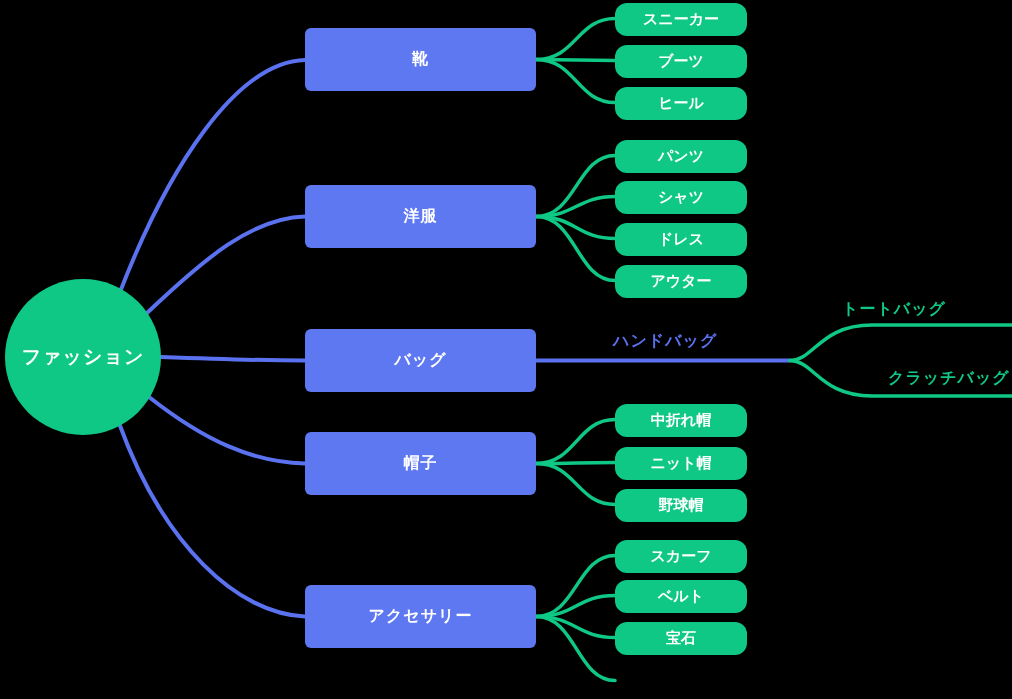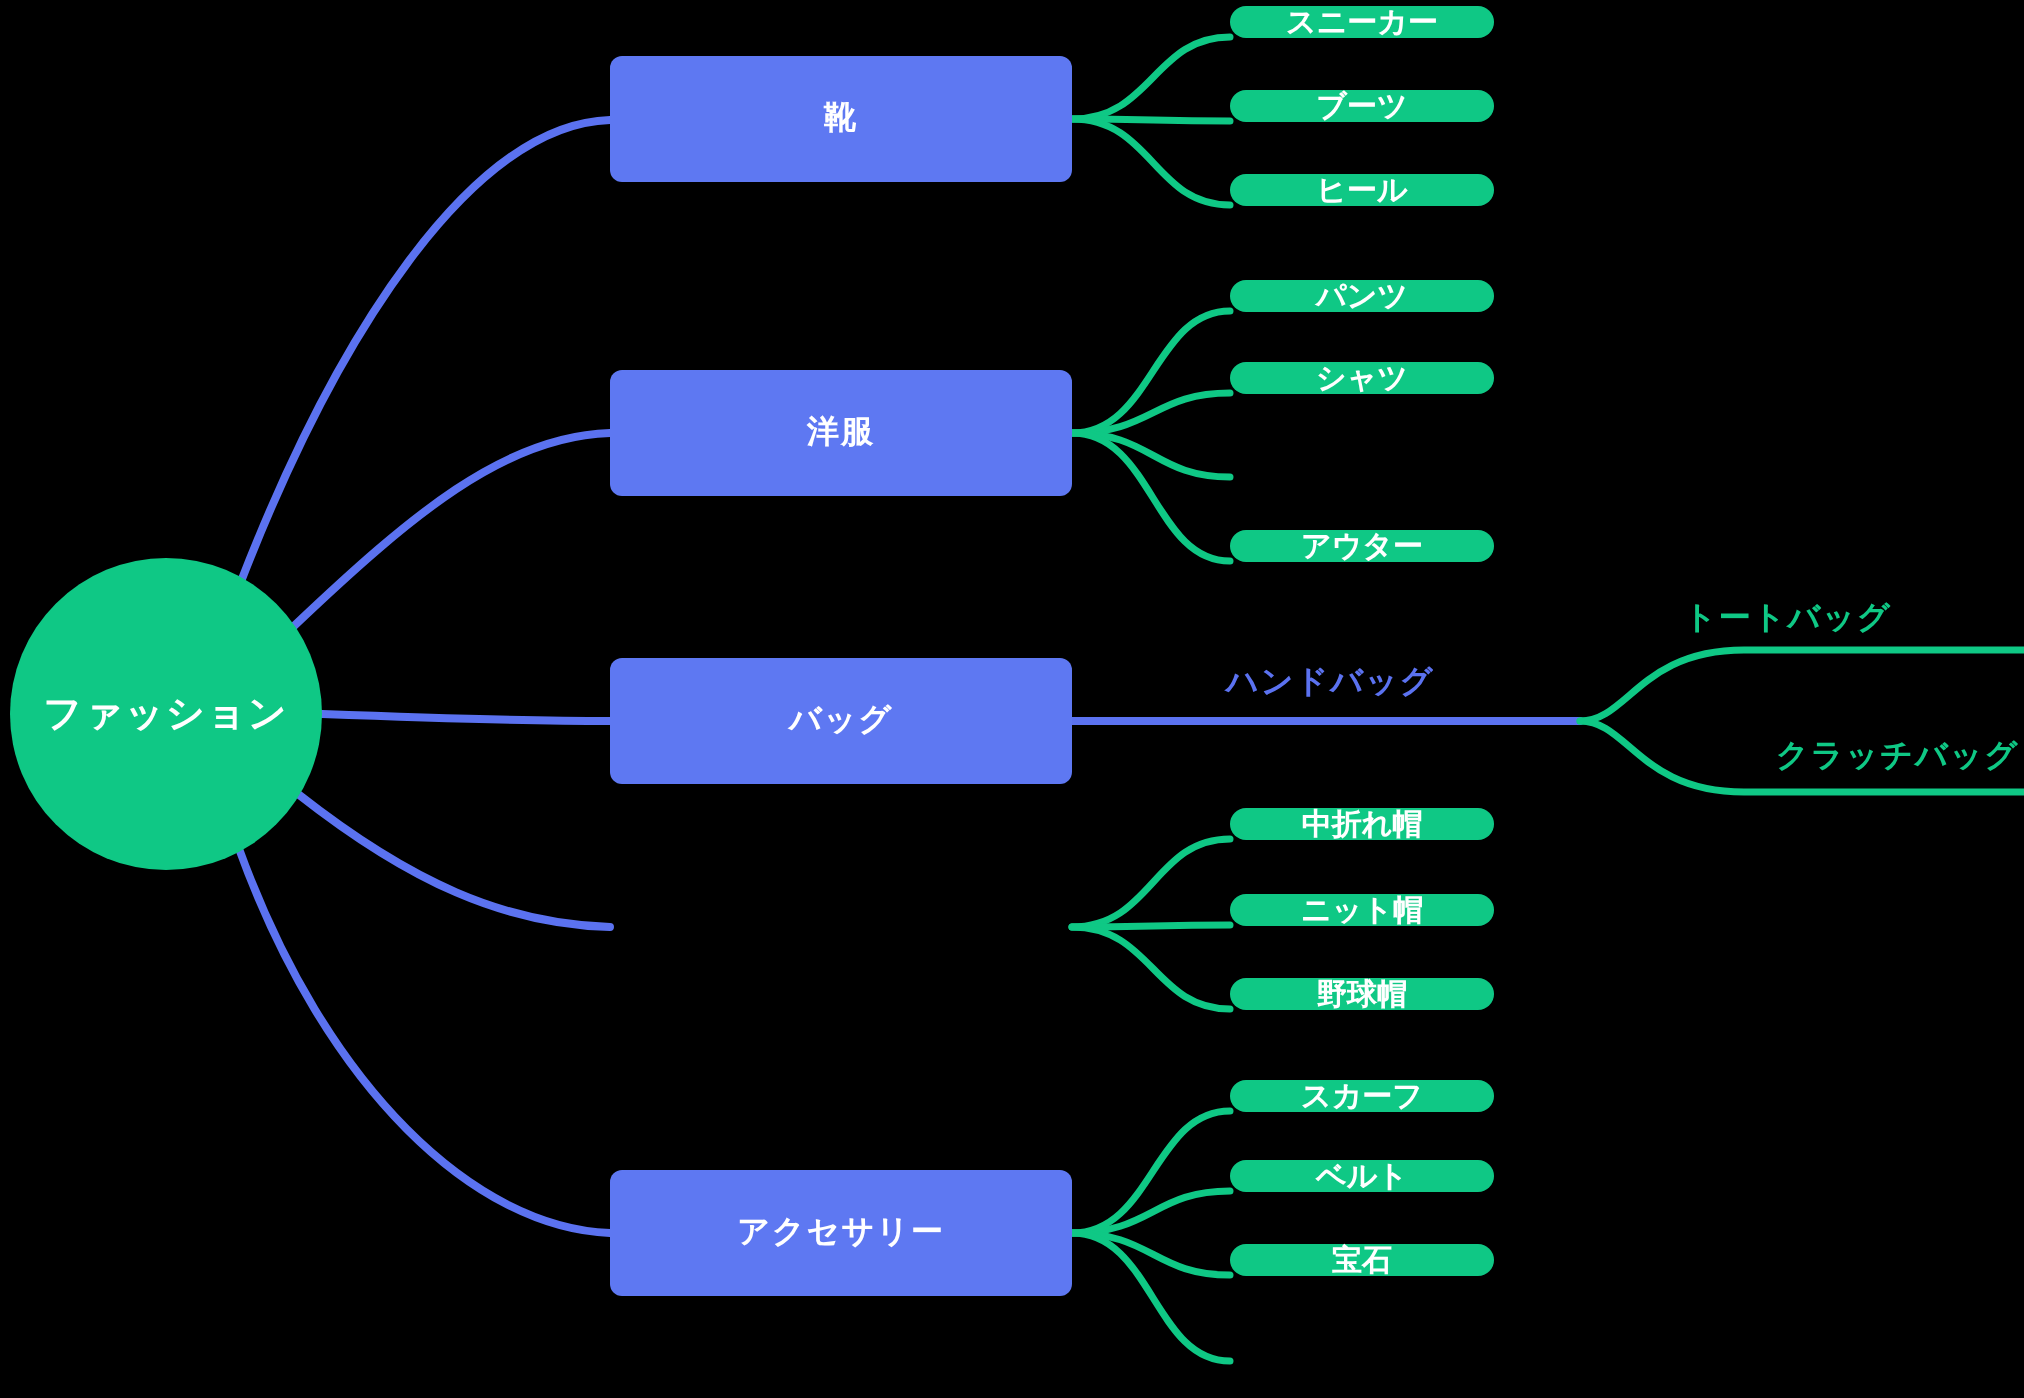--- a/index.html
+++ b/index.html
@@ -18,21 +18,21 @@
         color:#fff;font-weight:bold;box-sizing:border-box;cursor:pointer;}
   .root{
     left:5px;top:279px;width:156px;height:156px;border-radius:50%;
     background:var(--node_green,#0FC885);font-size:19px;letter-spacing:1px;font-family:Liberation Serif, serif;
   }
   .branch{
     left:305px;width:231px;height:63px;border-radius:6px;
     background:var(--node_blue,#5E78F2);font-size:16px;letter-spacing:1px;
   }
   .leaf{
-    left:615px;width:132px;height:16px;border-radius:12px;
+    left:615px;width:132px;height:33px;border-radius:12px;
     background:var(--node_green,#0FC885);font-size:15px;
   }
   .line-label{
     position:absolute;z-index:2;font-weight:bold;font-size:16px;
     letter-spacing:1px;white-space:nowrap;cursor:pointer;
   }
   .label-blue{color:var(--line_blue,#5B72F0);}
   .label-green{color:var(--line_green,#0FC885);}
   .center{text-align:left;}
 </style>
@@ -70,28 +70,30 @@
     <path class="edge-green" d="M 536 616.5 C 576 616.5 577 595.5 615 595.5"></path>
     <path class="edge-green" d="M 536 616.5 C 576 616.5 577 637.5 615 637.5"></path>
     <path class="edge-green" d="M 536 616.5 C 576 616.5 577 680.5 615 680.5"></path>
   </svg>
 
   <div class="node root">ファッション</div>
 
   <div class="node branch" style="top:28px">靴</div>
   <div class="node branch" style="top:185px">洋服</div>
   <div class="node branch" style="top:329px">バッグ</div>
+  <div class="node branch" style="top:432px">帽子</div>
   <div class="node branch" style="top:585px">アクセサリー</div>
 
   <div class="node leaf" style="top:3px">スニーカー</div>
   <div class="node leaf" style="top:45px">ブーツ</div>
   <div class="node leaf" style="top:87px">ヒール</div>
 
   <div class="node leaf" style="top:140px">パンツ</div>
   <div class="node leaf" style="top:181px">シャツ</div>
+  <div class="node leaf" style="top:223px">ドレス</div>
   <div class="node leaf" style="top:265px">アウター</div>
 
   <div class="line-label label-blue center" style="left:613px;top:331px;width:130px">ハンドバッグ</div>
   <div class="line-label label-green" style="left:842px;top:299px">トートバッグ</div>
   <div class="line-label label-green" style="left:888px;top:368px">クラッチバッグ</div>
 
   <div class="node leaf" style="top:404px">中折れ帽</div>
   <div class="node leaf" style="top:447px">ニット帽</div>
   <div class="node leaf" style="top:489px">野球帽</div>
 

